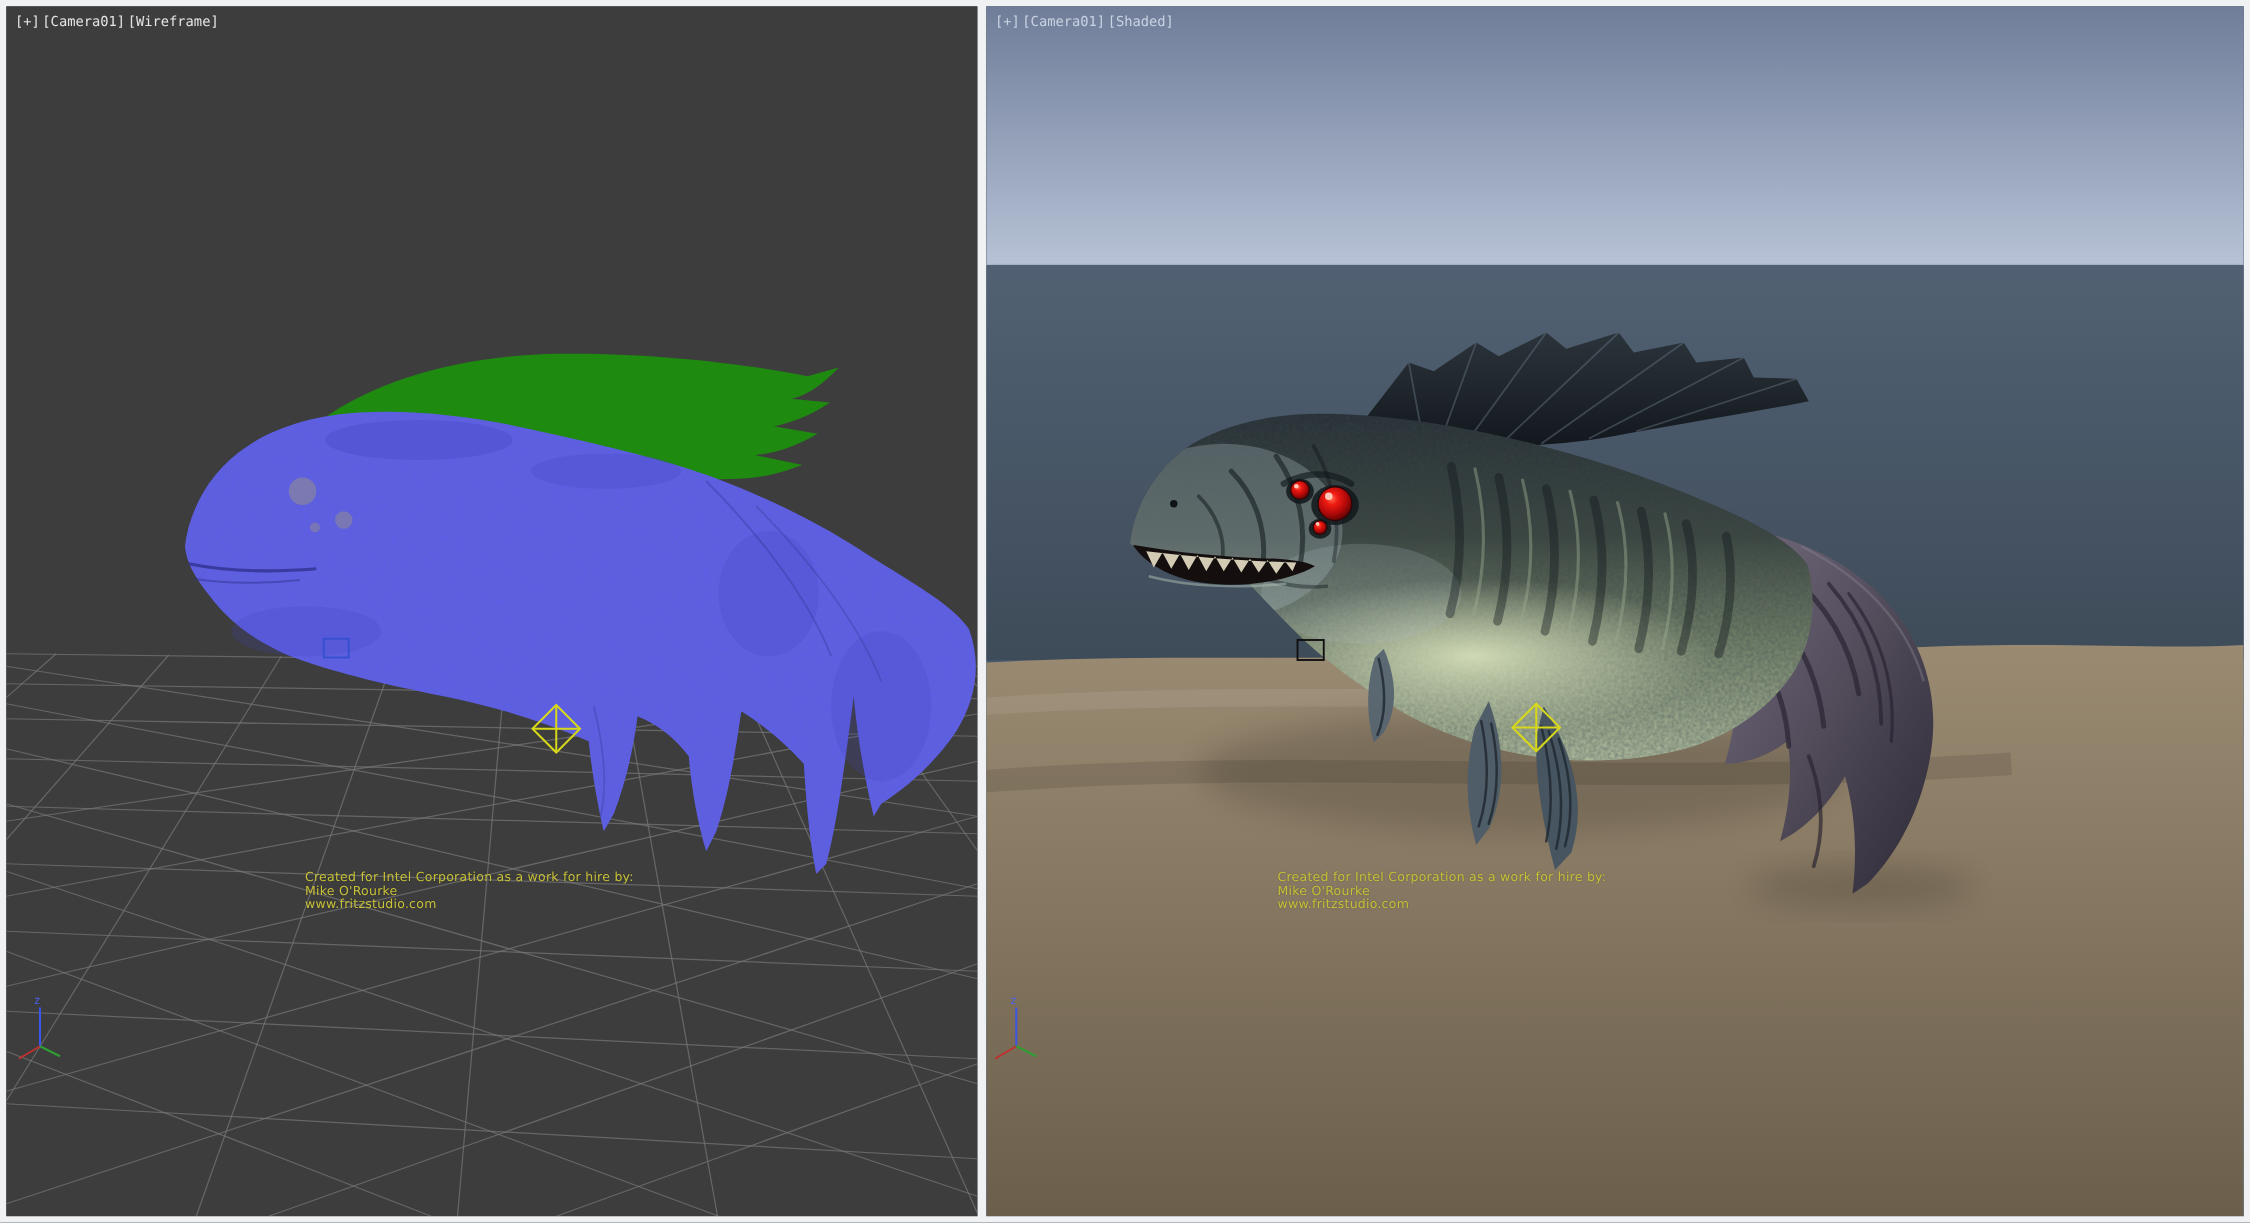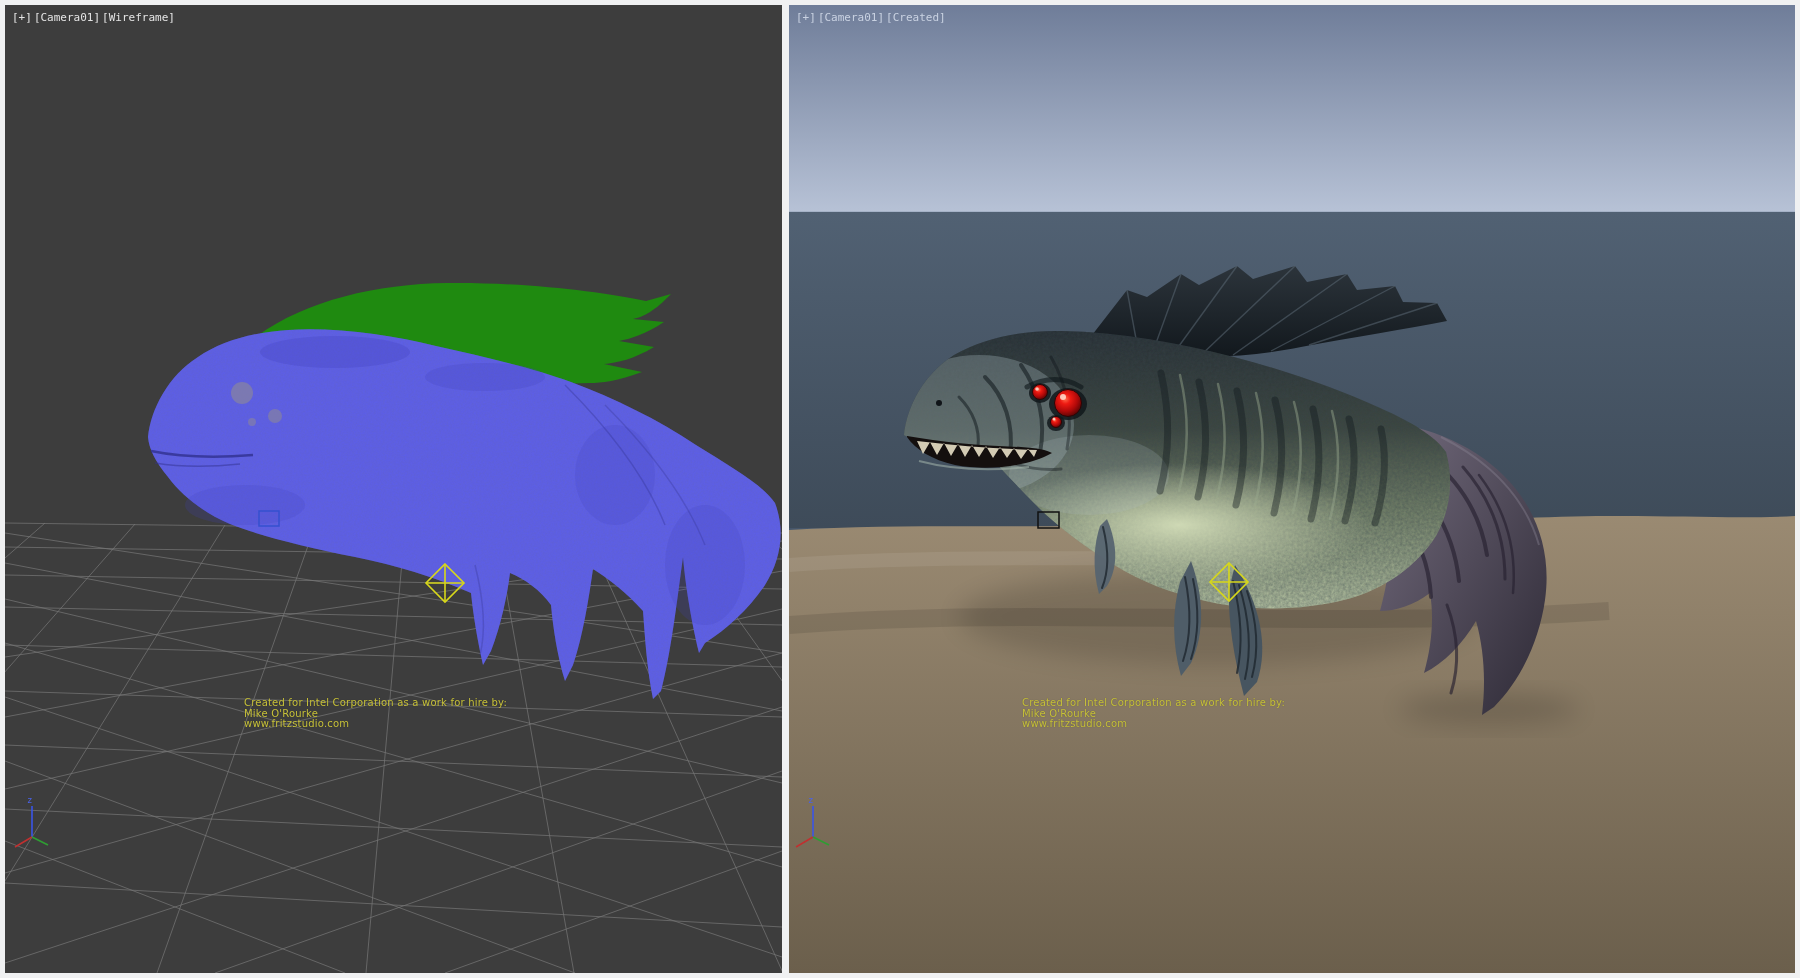--- a/index.html
+++ b/index.html
@@ -306,21 +306,21 @@
         <line class="ax-z" x1="24" y1="832" x2="24" y2="801"></line>
         <line class="ax-x" x1="24" y1="832" x2="7" y2="842"></line>
         <line class="ax-y" x1="24" y1="832" x2="40" y2="840"></line>
         <text class="axis-label" x="19" y="798">z</text>
       </g>
     </svg>
 
     <div class="vp-label">
       <span>[+]</span>
       <span>[Camera01]</span>
-      <span>[Created]</span>
+      <span>[Shaded]</span>
     </div>
 
     <div class="watermark">
       <div>Created for Intel Corporation as a work for hire by:</div>
       <div>Mike O'Rourke</div>
       <div>www.fritzstudio.com</div>
     </div>
   </section>
 
 </div>

